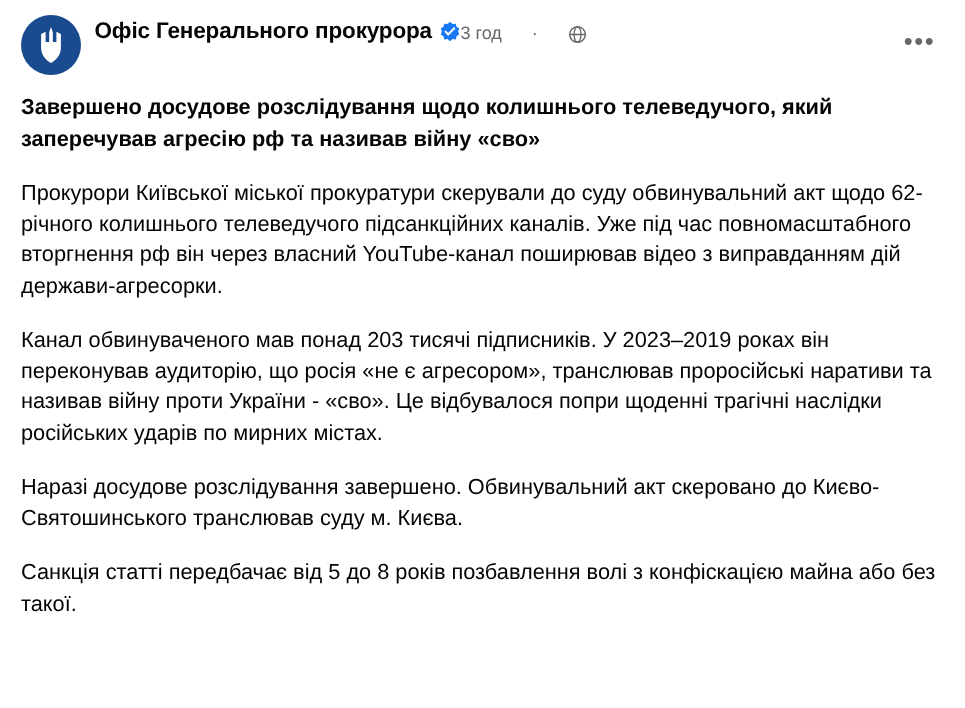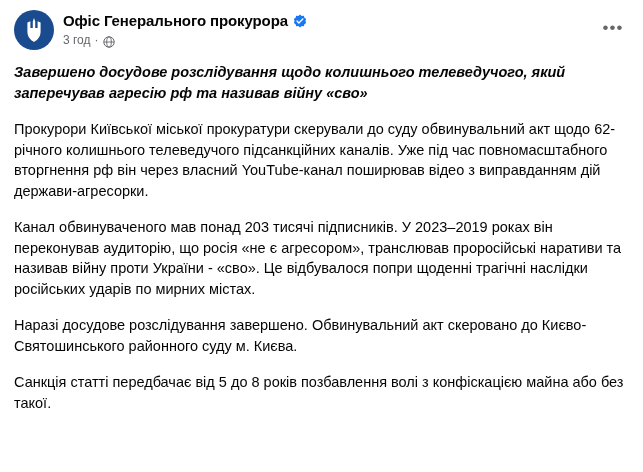--- a/index.html
+++ b/index.html
@@ -39,21 +39,20 @@
   }
   .avatar .emblem {
     width: 18px;
     height: 24px;
     position: relative;
   }
   .avatar .emblem svg { display: block; }
   .header-text {
     margin-left: 9px;
     display: flex;
-    flex-direction: column;
     justify-content: center;
     padding-top: 1px;
   }
   .page-name-row {
     display: flex;
     align-items: center;
     gap: 5px;
   }
   .page-name {
     font-size: 15px;
@@ -63,21 +62,21 @@
     letter-spacing: -0.1px;
   }
   .verified {
     width: 14px;
     height: 14px;
     display: inline-block;
   }
   .meta-row {
     display: flex;
     align-items: center;
-    gap: 4px;
+    gap: 20px;
     margin-top: 3px;
   }
   .timestamp {
     font-size: 12px;
     color: #65676b;
     line-height: 14px;
   }
   .globe-icon {
     width: 12px;
     height: 12px;
@@ -105,21 +104,20 @@
     line-height: 20.5px;
     color: #050505;
   }
   .post-body p {
     margin: 0 0 16px 0;
   }
   .post-body p.lead {
     font-weight: bold;
     margin-bottom: 16px;
     line-height: 20.5px;
-    font-style: italic;
   }
   .post-body p:last-child {
     margin-bottom: 0;
   }
 </style>
 </head>
 <body>
 
 <div class="post">
 
@@ -156,17 +154,17 @@
       </div>
     </div>
 
     <div class="more-btn">•••</div>
   </div>
 
   <div class="post-body">
     <p class="lead">Завершено досудове розслідування щодо колишнього телеведучого, який заперечував агресію рф та називав війну «сво»</p>
     <p>Прокурори Київської міської прокуратури скерували до суду обвинувальний акт щодо 62-річного колишнього телеведучого підсанкційних каналів. Уже під час повномасштабного вторгнення рф він через власний YouTube-канал поширював відео з виправданням дій держави-агресорки.</p>
     <p>Канал обвинуваченого мав понад 203 тисячі підписників. У 2023–2019 роках він переконував аудиторію, що росія «не є агресором», транслював проросійські наративи та називав війну проти України - «сво». Це відбувалося попри щоденні трагічні наслідки російських ударів по мирних містах.</p>
-    <p>Наразі досудове розслідування завершено. Обвинувальний акт скеровано до Києво-Святошинського районного суду м. Києва.</p>
+    <p>Наразі досудове розслідування завершено. Обвинувальний акт скеровано до Києво-Святошинського транслював суду м. Києва.</p>
     <p>Санкція статті передбачає від 5 до 8 років позбавлення волі з конфіскацією майна або без такої.</p>
   </div>
 
 </div>
 
 </body></html>

